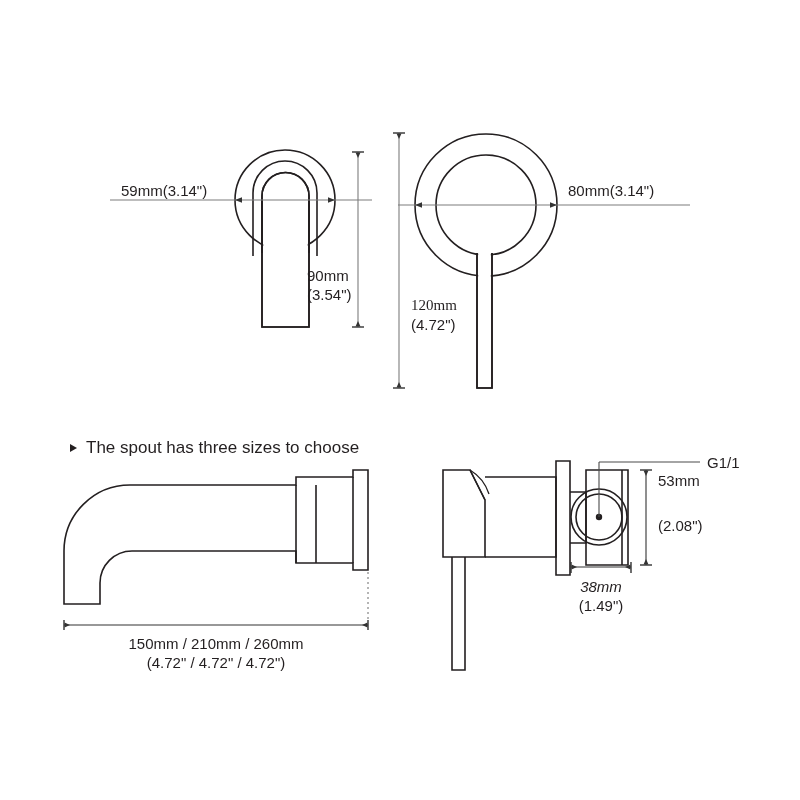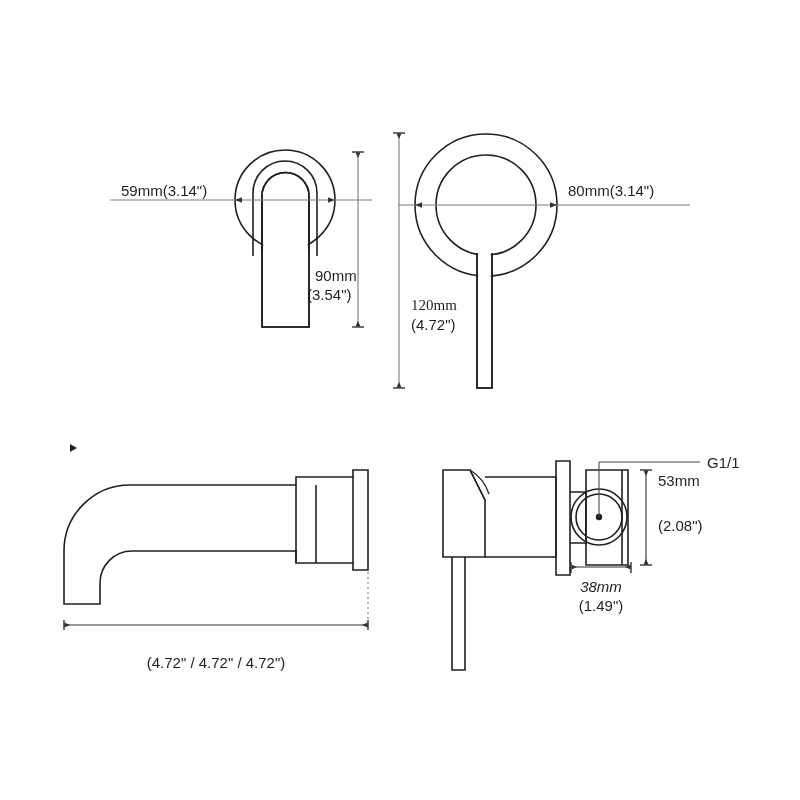--- a/index.html
+++ b/index.html
@@ -214,30 +214,32 @@
       <line class="tick" x1="571" y1="562" x2="571" y2="573"></line>
       <line class="tick" x1="631" y1="562" x2="631" y2="573"></line>
       <polygon class="arrowfill" points="577,567 571.5,564.5 571.5,569.5"></polygon>
       <polygon class="arrowfill" points="625,567 630.5,564.5 630.5,569.5"></polygon>
     </g>
 
   </svg>
 
   <div class="label" style="left:121px; top:181px;">59mm(3.14")</div>
 
-  <div class="label" style="left:315px; top:266px;">90mm</div>
+  <div class="label" style="left:307px; top:266px;">90mm</div>
   <div class="label" style="left:307px; top:285px;">(3.54")</div>
 
   <div class="label" style="left:568px; top:181px;">80mm(3.14")</div>
 
   <div class="label" style="left:411px; top:296px;font-family:Liberation Serif, serif;">120mm</div>
   <div class="label" style="left:411px; top:315px;">(4.72")</div>
 
   <div class="bullet-tri" style="left:70px; top:444px;"></div>
-
+  <div class="heading" style="left:86px; top:438px;">The spout has three sizes to choose</div>
+
+  <div class="label center" style="left:64px; top:634px; width:304px;">150mm / 210mm / 260mm</div>
   <div class="label center" style="left:64px; top:653px; width:304px;">(4.72" / 4.72" / 4.72")</div>
 
   <div class="label" style="left:707px; top:453px;">G1/1</div>
 
   <div class="label" style="left:658px; top:471px;">53mm</div>
   <div class="label" style="left:658px; top:516px;">(2.08")</div>
 
   <div class="label center" style="left:541px; top:577px; width:120px;font-style:italic;">38mm</div>
   <div class="label center" style="left:541px; top:596px; width:120px;">(1.49")</div>
 

